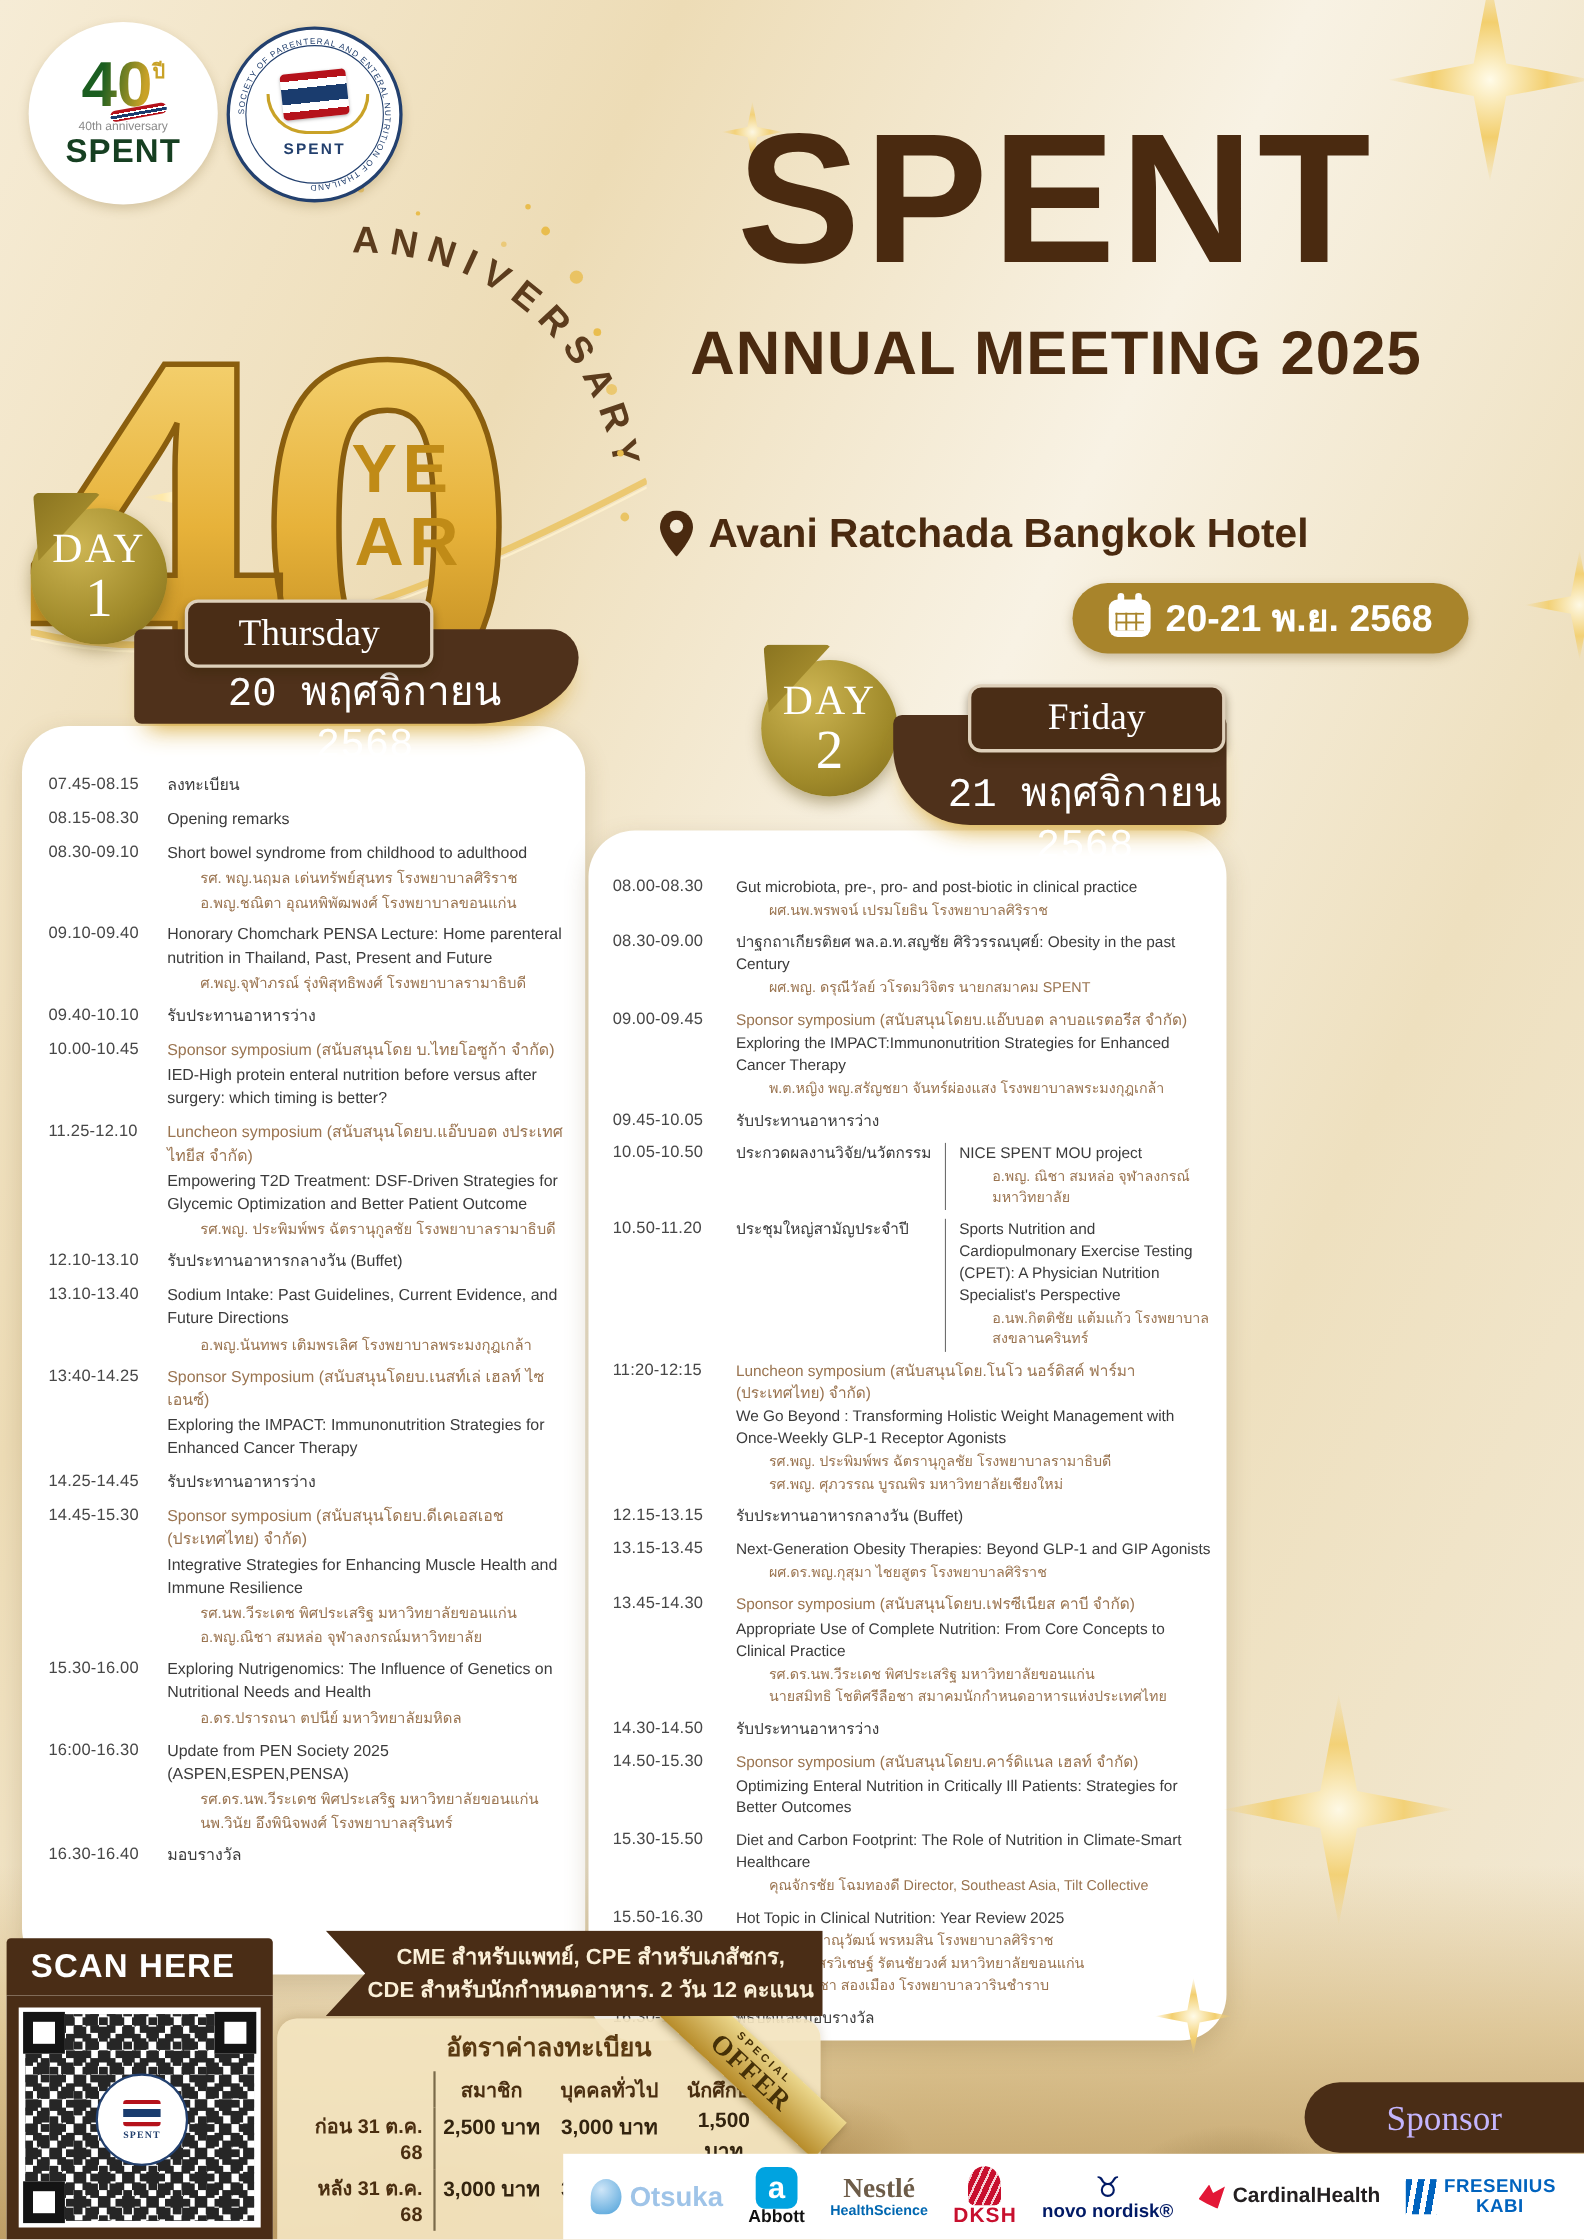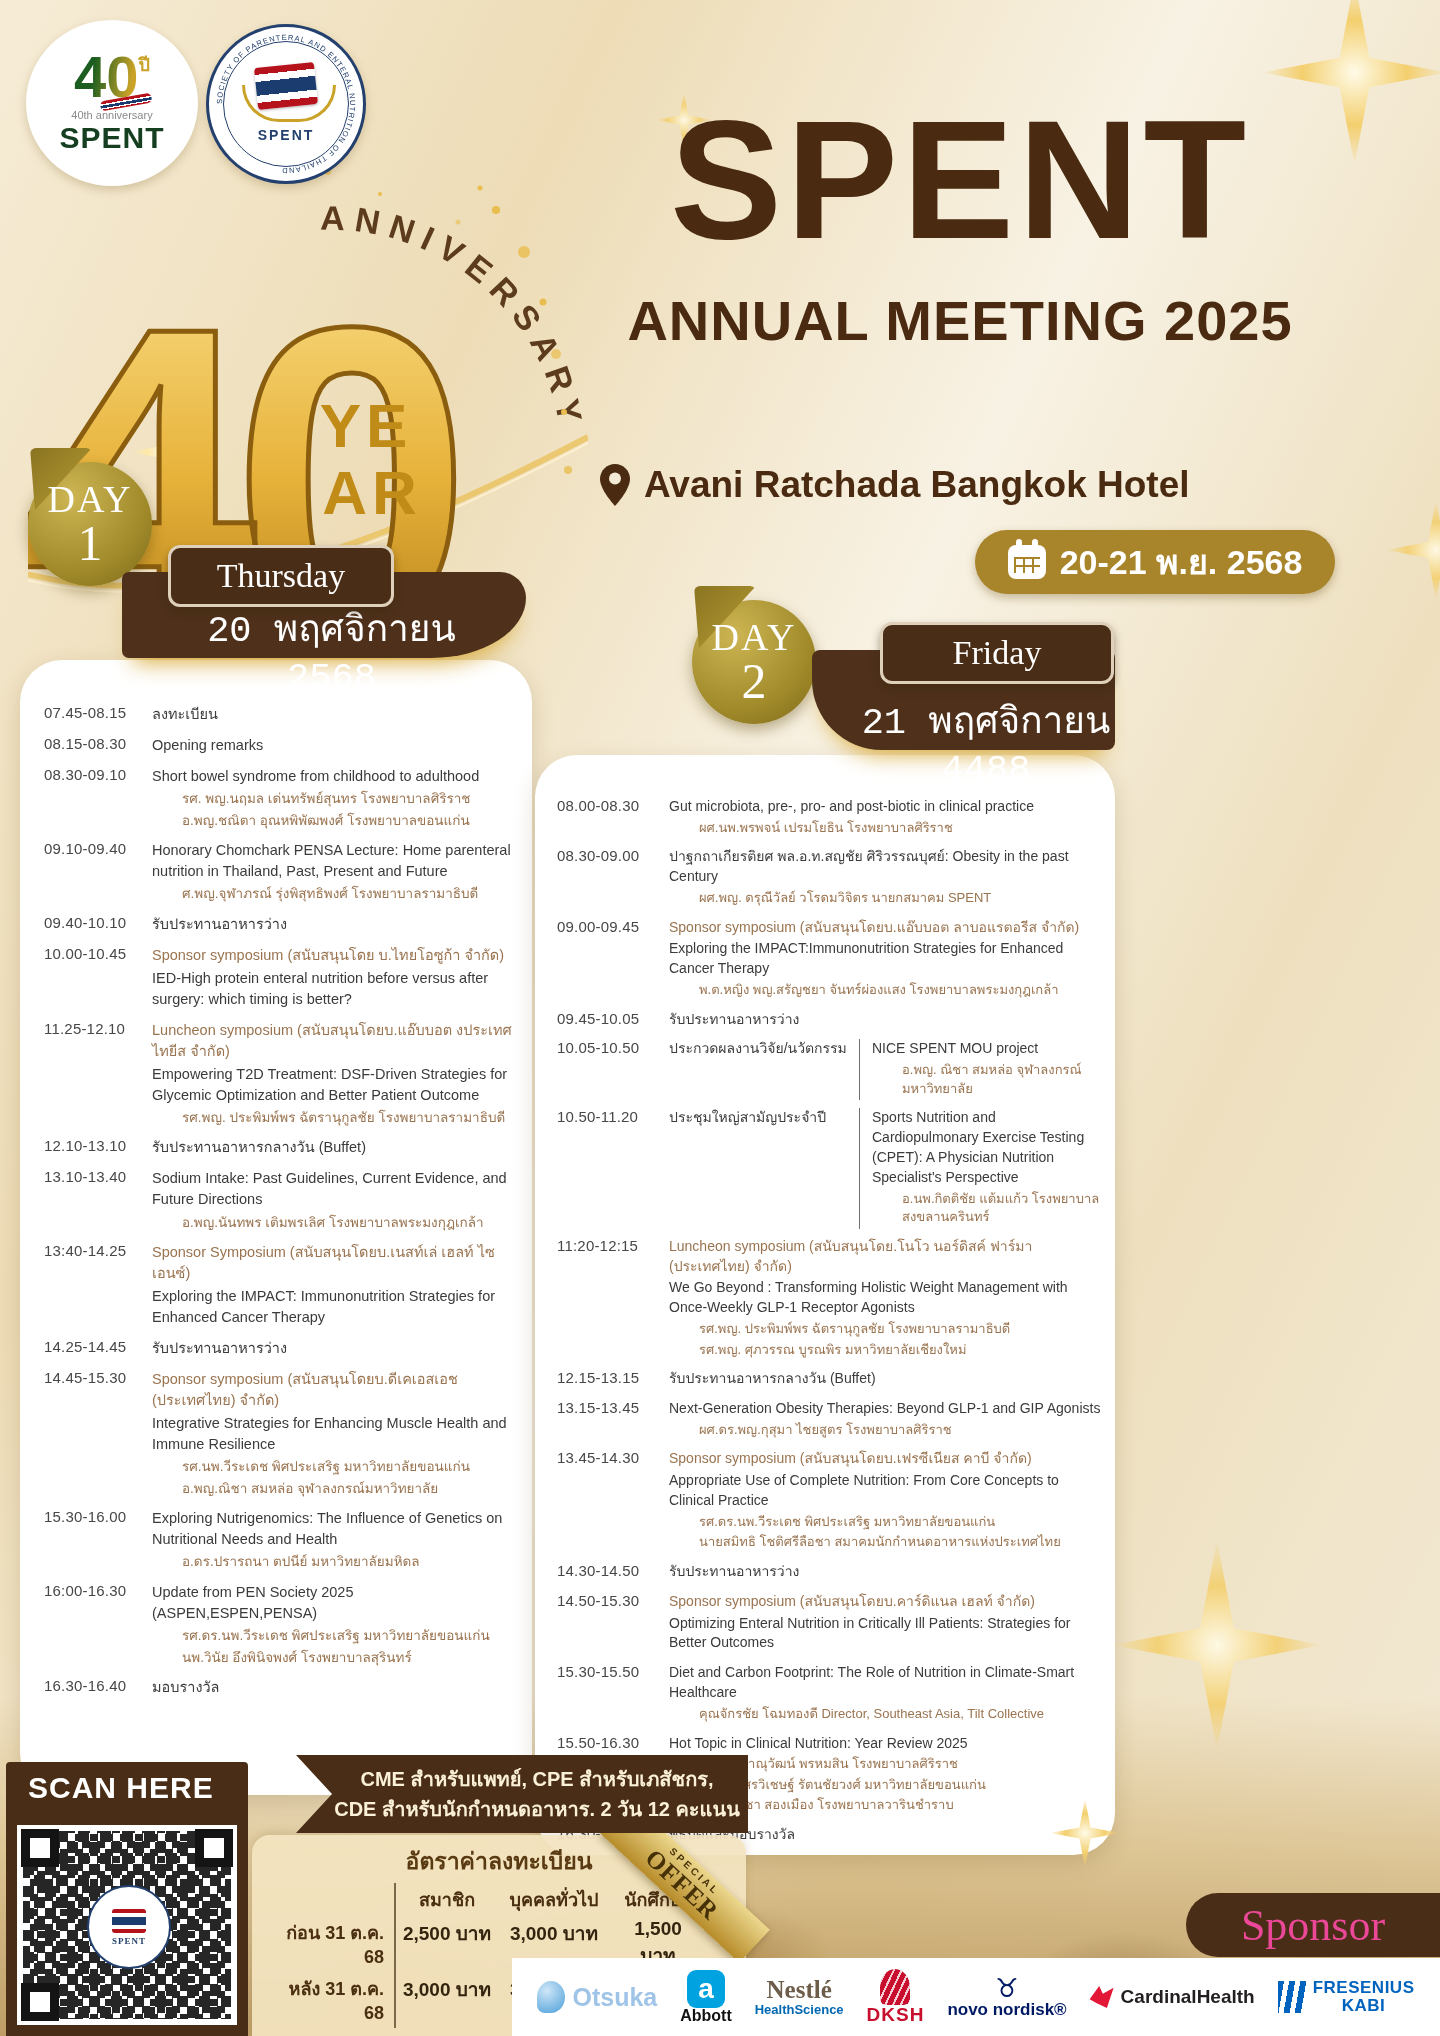--- a/index.html
+++ b/index.html
@@ -136,21 +136,21 @@
   .fee-table .vl{border-left:2px solid #7a6a4a;}
   .fee-table .val{font-size:19px;color:#33240f;}
   .fee-note1{margin-top:6px;text-align:center;font-size:20px;font-weight:800;color:#4a2e10;}
   .offer{position:absolute;right:-34px;top:24px;width:190px;transform:rotate(43deg);text-align:center;
     background:linear-gradient(180deg,#ecd88e,#b78c2a);color:#453007;padding:3px 0 6px;box-shadow:0 3px 8px rgba(80,60,10,.4);z-index:7;}
   .offer .sm{font-size:10px;letter-spacing:3px;font-weight:700;}
   .offer .bg{font-size:25px;font-weight:800;font-family:"Liberation Serif",serif;letter-spacing:1px;line-height:1;}
 
   
   .sp-pill{position:absolute;left:1186px;top:1893px;width:254px;height:64px;background:#4a2d16;border-radius:32px 0 0 32px;
-    display:flex;align-items:center;justify-content:center;color:#ec4899;font-family:"Liberation Serif",serif;font-size:44px;z-index:6;}
+    display:flex;align-items:center;justify-content:center;color:#c4b5fd;font-family:"Liberation Serif",serif;font-size:32px;z-index:6;}
   .strip{position:absolute;left:512px;top:1958px;width:928px;height:78px;background:#fff;z-index:6;
     display:flex;align-items:center;justify-content:space-around;padding:0 14px;box-sizing:border-box;}
   .lg{display:flex;align-items:center;gap:7px;}
   .lg .col{display:flex;flex-direction:column;align-items:center;line-height:1.05;}
   .ico{display:inline-block;}
   .ico-otsuka{width:28px;height:32px;border-radius:50% 50% 50% 8px;background:radial-gradient(circle at 35% 30%,#cfe6f8,#4a9fd8);}
   .t-otsuka{font-size:25px;font-weight:600;color:#9fc4e8;}
   .ico-abbott{width:38px;height:38px;border-radius:9px;background:#00a3e0;color:#fff;font-size:28px;font-weight:800;
     display:flex;align-items:center;justify-content:center;}
   .t-abbott{font-size:16px;font-weight:800;color:#111;}
@@ -364,21 +364,21 @@
           </div>
         </div>
       </div>
   </div>
 
   <div class="badge badge2">
     <div class="d">DAY</div>
     <div class="n">2</div>
   </div>
   <div class="ribbon ribbon2">
-    <div class="dt">21 พฤศจิกายน 4488</div>
+    <div class="dt">21 พฤศจิกายน 2568</div>
   </div>
   <div class="daybtn btn-fri">
     <span>Friday</span>
   </div>
   <div class="card card2">
     <div id="day2-rows">
         <div class="srow">
           <div class="stime">08.00-08.30</div>
           <div class="scontent">
             <div class="sline">Gut microbiota, pre-, pro- and post-biotic in clinical practice</div>

